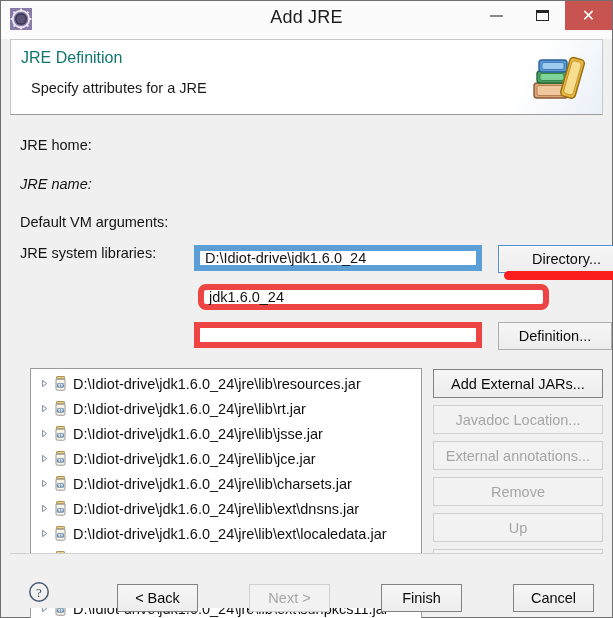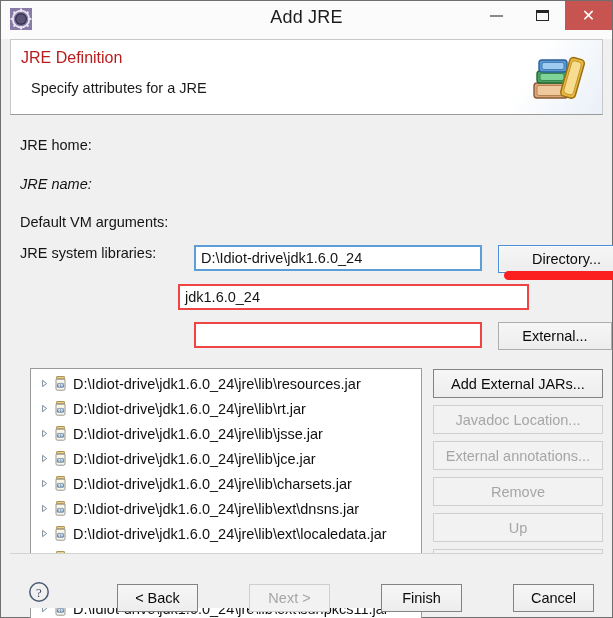--- a/index.html
+++ b/index.html
@@ -101,21 +101,21 @@
     border: 1px solid #c8c8c8;
     border-bottom-color: #9a9a9a;
     box-sizing: border-box;
     overflow: hidden;
   }
   .header-title {
     position: absolute;
     left: 10px;
     top: 9px;
     font-size: 16px;
-    color: #b91c1c;
+    color: #0f766e;
   }
   .header-sub {
     position: absolute;
     left: 20px;
     top: 40px;
     font-size: 14.5px;
     color: #1a1a1a;
   }
   .header-art {
     position: absolute;
@@ -152,21 +152,21 @@
   .row-label {
     font-size: 14.5px;
     color: #141414;
     white-space: nowrap;
   }
   .field {
     position: absolute;
     height: 26px;
     box-sizing: border-box;
     background: #ffffff;
-    border: 2px solid #ef4444;
+    border: 6px solid #ef4444;
     font-size: 14.5px;
     color: #141414;
     display: flex;
     align-items: center;
     padding: 0 5px;
     font-family: "Liberation Sans", sans-serif;
   }
   .field.focus {
     border-color: #5c9fd6;
   }
@@ -387,27 +387,27 @@
     </div>
     <div class="field focus" style="left:184px; top:130px; width:288px;" title="">D:\Idiot-drive\jdk1.6.0_24</div>
     <div class="dir-wrap">
       <div class="btn focused">Directory...</div>
       <div class="red-underline"></div>
     </div>
 
     <div class="row" style="top:55px;font-style:italic;">
       <span class="row-label">JRE name:</span>
     </div>
-    <div class="field" style="left:168px; top:169px; width:351px;">jdk1.6.0_24</div>
+    <div class="field" style="left:188px; top:169px; width:351px;border-radius:8px;">jdk1.6.0_24</div>
 
     <div class="row" style="top:93px;">
       <span class="row-label">Default VM arguments:</span>
     </div>
     <div class="field" style="left:184px; top:207px; width:288px;"></div>
-    <div class="btn" style="position:absolute; left:488px; top:207px; width:114px; height:28px;">External...</div>
+    <div class="btn" style="position:absolute; left:488px; top:207px; width:114px; height:28px;">Definition...</div>
 
     <div class="row" style="top:124px;">
       <span class="row-label">JRE system libraries:</span>
     </div>
 
     <div class="listbox">
       <div class="list-items" id="list-items">
           <div class="list-row">
             <span class="expander">
               <svg width="9" height="9" viewBox="0 0 9 9">

